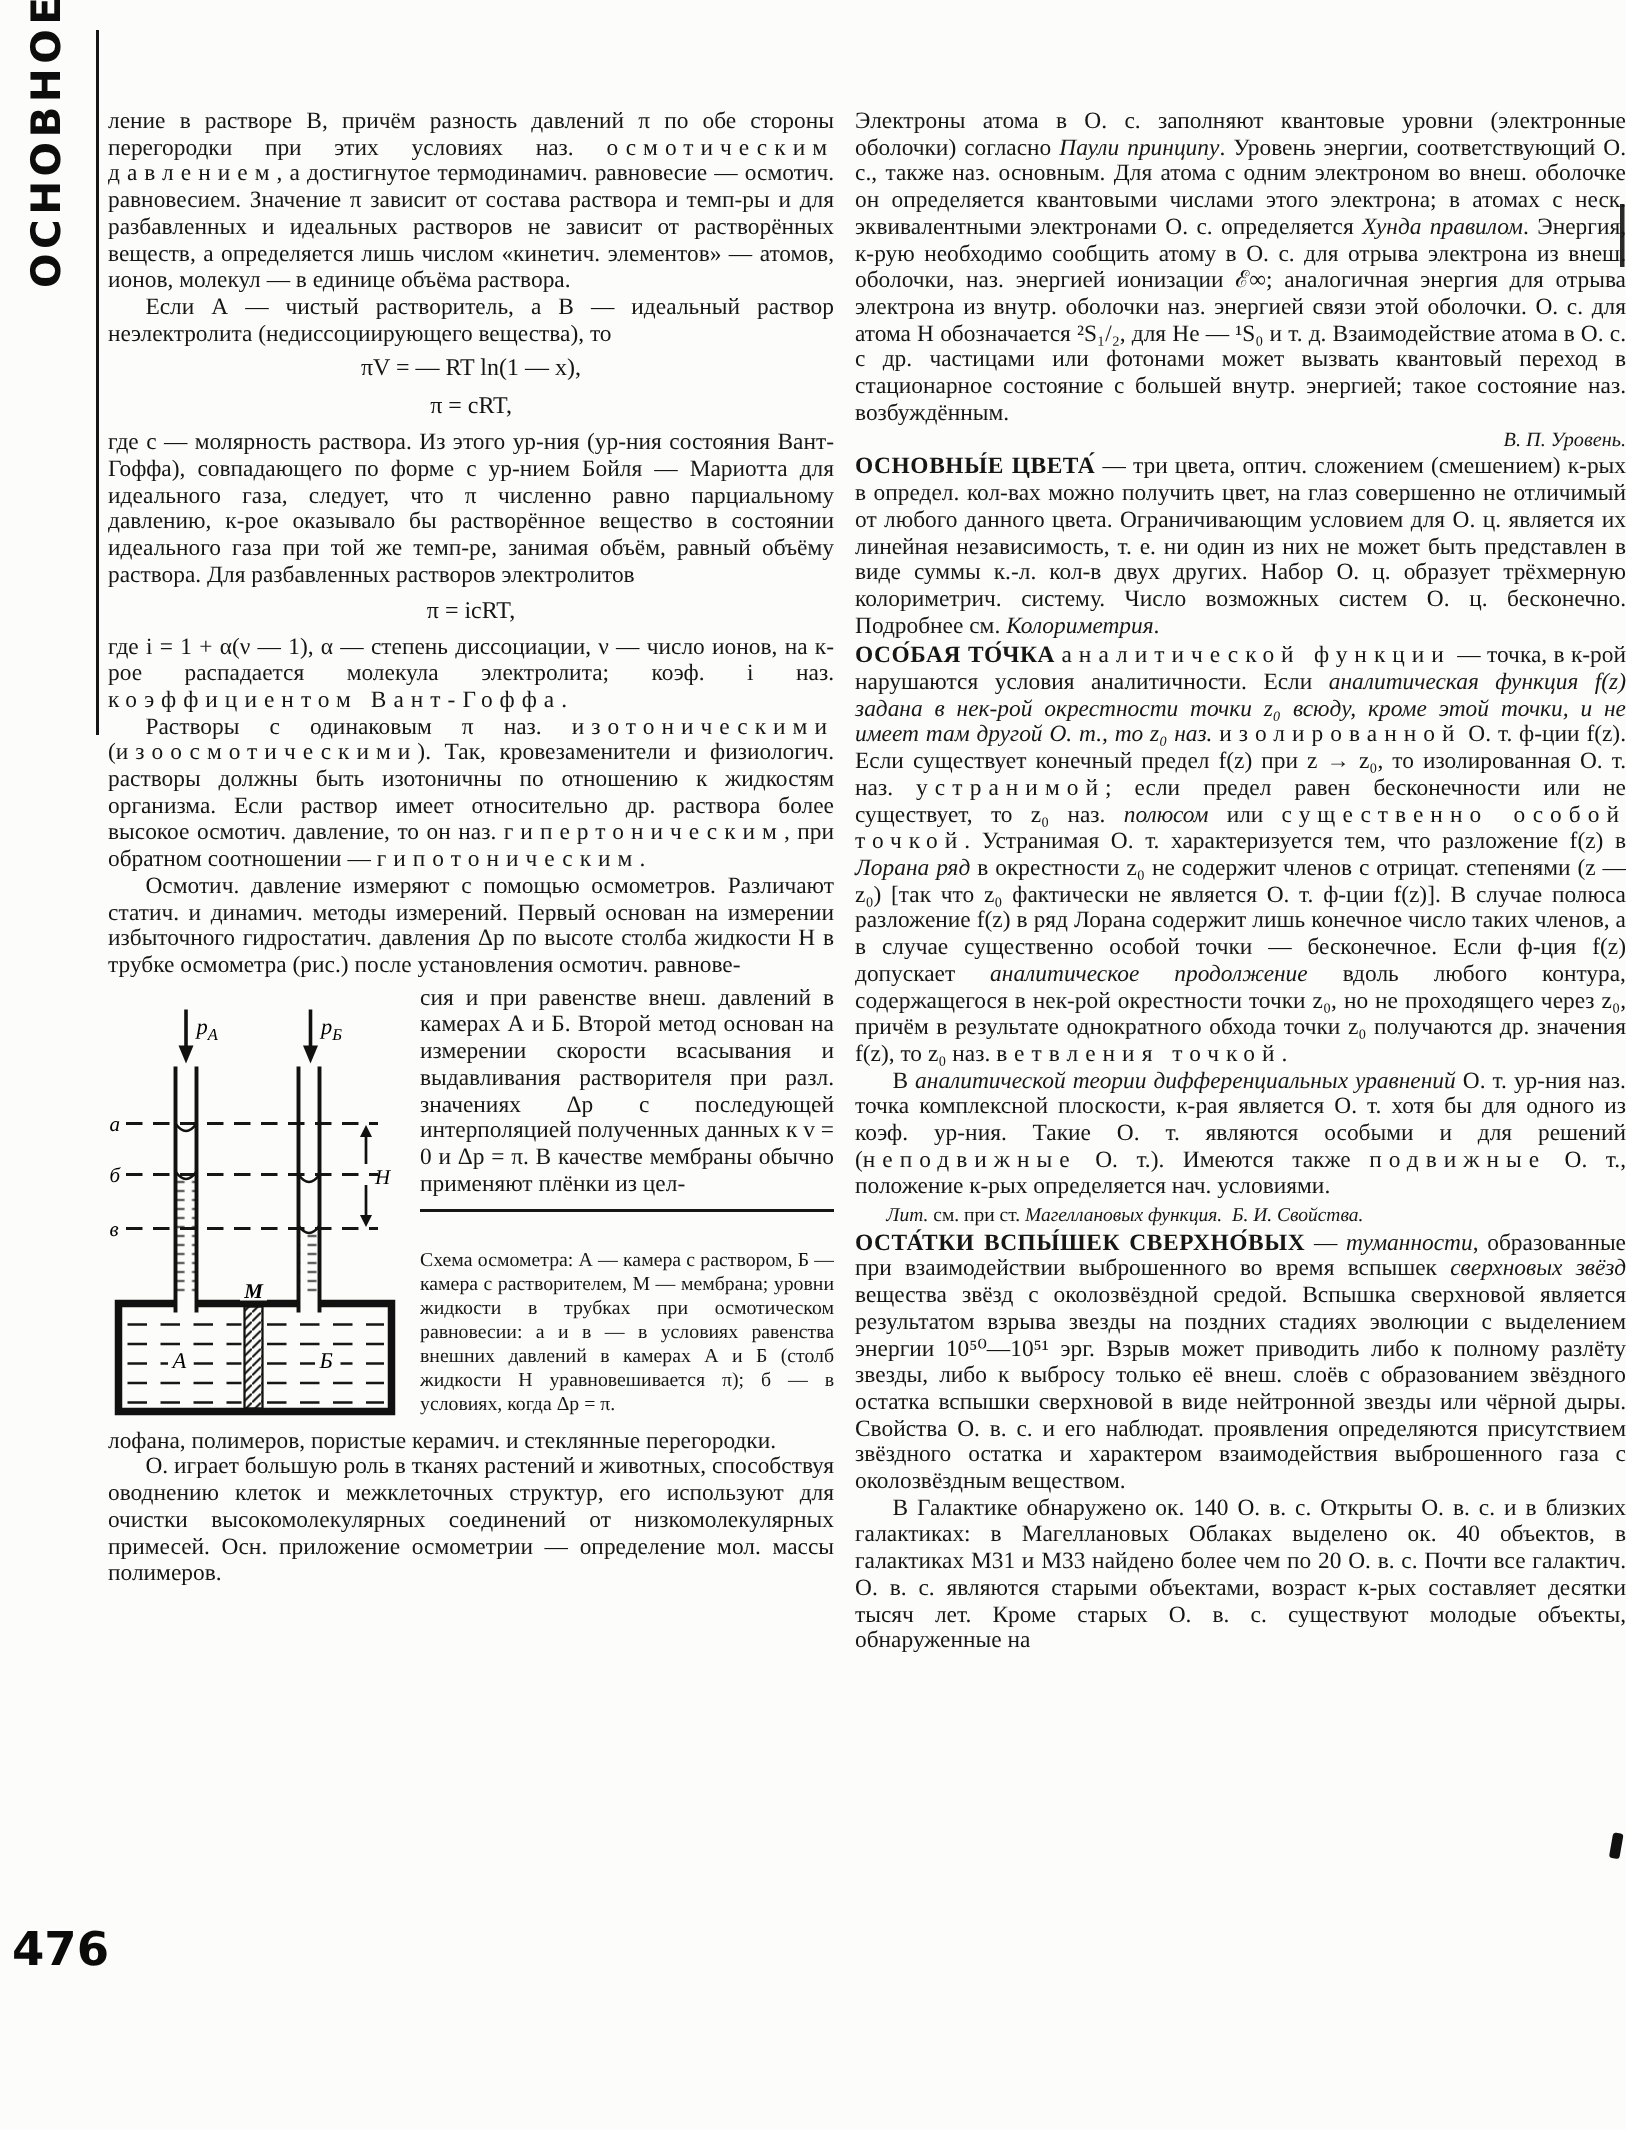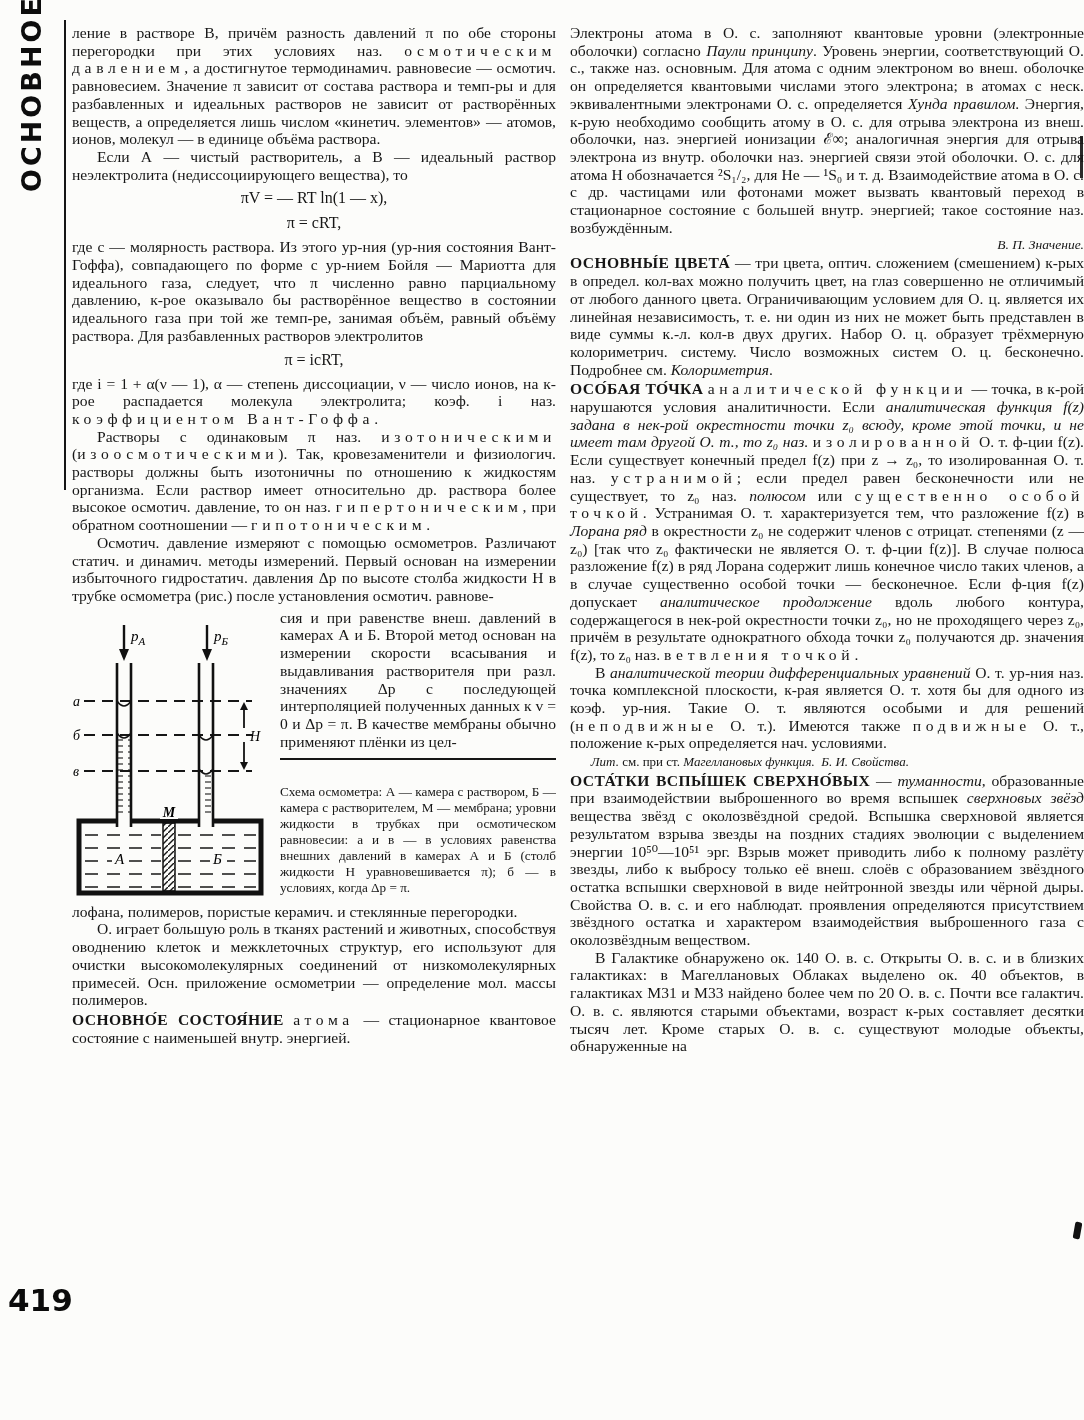--- a/index.html
+++ b/index.html
@@ -3,21 +3,21 @@
 <meta charset="utf-8">
 <style>
   html,body{margin:0;padding:0;}
   body{
     width:1084px;height:1420px;position:relative;overflow:hidden;
     background:#fcfcfa;color:#161616;
     font-family:"Liberation Serif","DejaVu Serif",serif;
   }
   .scan-page{position:absolute;inset:0;}
   .columns{position:absolute;left:72px;top:24px;display:flex;gap:14px;}
-  .col{text-align:justify;}
+  .col{text-align:justify;margin-top:48px;}
   .col-left{width:484px;}
   .col-right{width:514px;}
   p{margin:0;font-size:15.6px;line-height:17.7px;text-align:justify;}
   .ind{text-indent:1.6em;}
   .sp{letter-spacing:0.30em;}
   .it{font-style:italic;}
   .var{font-style:italic;}
   .head{font-weight:bold;letter-spacing:0.4px;}
   .formula{text-align:center;font-size:16px;line-height:20px;margin:5px 0;}
   .lit{font-size:13px;line-height:15.6px;text-indent:1.6em;margin-top:2px;}
@@ -51,21 +51,21 @@
   .clear{clear:both;}
   svg text{font-family:"Liberation Serif","DejaVu Serif",serif;}
 </style>
 </head>
 <body>
 
 <div class="scan-page">
 
   <div class="margin-label">ОСНОВНОЕ</div>
   <div class="vrule"></div>
-  <div class="page-num">419</div>
+  <div class="page-num">476</div>
   <div class="edge-mark-top"></div>
   <div class="edge-mark-blob"></div>
 
   <div class="columns">
 
     <div class="col col-left">
 
       <p><span>ление в растворе В, причём разность давлений π по обе стороны перегородки при этих условиях наз. </span><span class="sp">осмотическим давлением</span><span>, а достигнутое термодинамич. равновесие — осмотич. равновесием. Значение π зависит от состава раствора и темп-ры и для разбавленных и идеальных растворов не зависит от растворённых веществ, а определяется лишь числом «кинетич. элементов» — атомов, ионов, молекул — в единице объёма раствора.</span></p>
 
       <p class="ind">Если А — чистый растворитель, а В — идеальный раствор неэлектролита (недиссоциирующего вещества), то</p>
@@ -172,29 +172,28 @@
 
         <div class="fig-caption">Схема осмометра: А — камера с раствором, Б — камера с растворителем, М — мембрана; уровни жидкости в трубках при осмотическом равновесии: а и в — в условиях равенства внешних давлений в камерах А и Б (столб жидкости Н уравновешивается π); б — в условиях, когда Δp = π.</div>
       </div>
       <div class="clear"></div>
 
       <p>лофана, полимеров, пористые керамич. и стеклянные перегородки.</p>
 
       <p class="ind">О. играет большую роль в тканях растений и животных, способствуя оводнению клеток и межклеточных структур, его используют для очистки высокомолекулярных соединений от низкомолекулярных примесей. Осн. приложение осмометрии — определение мол. массы полимеров.</p>
 
 
-      <p class="entry"><span class="head">ОСНОВНО́Е СОСТОЯ́НИЕ</span> <span class="sp">атома</span><span> — стационарное квантовое состояние с наименьшей внутр. энергией.</span></p>
 
     </div>
 
     <div class="col col-right">
 
       <p><span>Электроны атома в О. с. заполняют квантовые уровни (электронные оболочки) согласно </span><span class="it">Паули принципу</span><span>. Уровень энергии, соответствующий О. с., также наз. основным. Для атома с одним электроном во внеш. оболочке он определяется квантовыми числами этого электрона; в атомах с неск. эквивалентными электронами О. с. определяется </span><span class="it">Хунда правилом</span><span>. Энергия, к-рую необходимо сообщить атому в О. с. для отрыва электрона из внеш. оболочки, наз. энергией ионизации ℰ∞; аналогичная энергия для отрыва электрона из внутр. оболочки наз. энергией связи этой оболочки. О. с. для атома Н обозначается ²S₁/₂, для Не — ¹S₀ и т. д. Взаимодействие атома в О. с. с др. частицами или фотонами может вызвать квантовый переход в стационарное состояние с большей внутр. энергией; такое состояние наз. возбуждённым.</span></p>
 
-      <p class="sig">В. П. Значение.</p>
+      <p class="sig">В. П. Уровень.</p>
 
       <p class="entry"><span class="head">ОСНОВНЫ́Е ЦВЕТА́</span><span> — три цвета, оптич. сложением (смешением) к-рых в определ. кол-вах можно получить цвет, на глаз совершенно не отличимый от любого данного цвета. Ограничивающим условием для О. ц. является их линейная независимость, т. е. ни один из них не может быть представлен в виде суммы к.-л. кол-в двух других. Набор О. ц. образует трёхмерную колориметрич. систему. Число возможных систем О. ц. бесконечно. Подробнее см. </span><span class="it">Колориметрия</span><span>.</span></p>
 
       <p class="entry"><span class="head">ОСО́БАЯ ТО́ЧКА</span> <span class="sp">аналитической функции</span><span> — точка, в к-рой нарушаются условия аналитичности. Если </span><span class="it">аналитическая функция</span><span class="var"> f(z) задана в нек-рой окрестности точки z₀ всюду, кроме этой точки, и не имеет там другой О. т., то z₀ наз. </span><span class="sp">изолированной</span><span> О. т. ф-ции f(z). Если существует конечный предел f(z) при z → z₀, то изолированная О. т. наз. </span><span class="sp">устранимой</span><span>; если предел равен бесконечности или не существует, то z₀ наз. </span><span class="it">полюсом</span><span> или </span><span class="sp">существенно особой точкой</span><span>. Устранимая О. т. характеризуется тем, что разложение f(z) в </span><span class="it">Лорана ряд</span><span> в окрестности z₀ не содержит членов с отрицат. степенями (z — z₀) [так что z₀ фактически не является О. т. ф-ции f(z)]. В случае полюса разложение f(z) в ряд Лорана содержит лишь конечное число таких членов, а в случае существенно особой точки — бесконечное. Если ф-ция f(z) допускает </span><span class="it">аналитическое продолжение</span><span> вдоль любого контура, содержащегося в нек-рой окрестности точки z₀, но не проходящего через z₀, причём в результате однократного обхода точки z₀ получаются др. значения f(z), то z₀ наз. </span><span class="sp">ветвления точкой</span><span>.</span></p>
 
       <p class="ind"><span>В </span><span class="it">аналитической теории дифференциальных уравнений</span><span> О. т. ур-ния наз. точка комплексной плоскости, к-рая является О. т. хотя бы для одного из коэф. ур-ния. Такие О. т. являются особыми и для решений (</span><span class="sp">неподвижные</span><span> О. т.). Имеются также </span><span class="sp">подвижные</span><span> О. т., положение к-рых определяется нач. условиями.</span></p>
 
       <p class="lit"><span class="it">Лит.</span><span> см. при ст. </span><span class="it">Магеллановых функция.</span>&nbsp;&nbsp;<span class="it">Б. И. Свойства.</span></p>
 
       <p class="entry"><span class="head">ОСТА́ТКИ ВСПЫ́ШЕК СВЕРХНО́ВЫХ</span><span> — </span><span class="it">туманности</span><span>, образованные при взаимодействии выброшенного во время вспышек </span><span class="it">сверхновых звёзд</span><span> вещества звёзд с околозвёздной средой. Вспышка сверхновой является результатом взрыва звезды на поздних стадиях эволюции с выделением энергии 10⁵⁰—10⁵¹ эрг. Взрыв может приводить либо к полному разлёту звезды, либо к выбросу только её внеш. слоёв с образованием звёздного остатка вспышки сверхновой в виде нейтронной звезды или чёрной дыры. Свойства О. в. с. и его наблюдат. проявления определяются присутствием звёздного остатка и характером взаимодействия выброшенного газа с околозвёздным веществом.</span></p>

